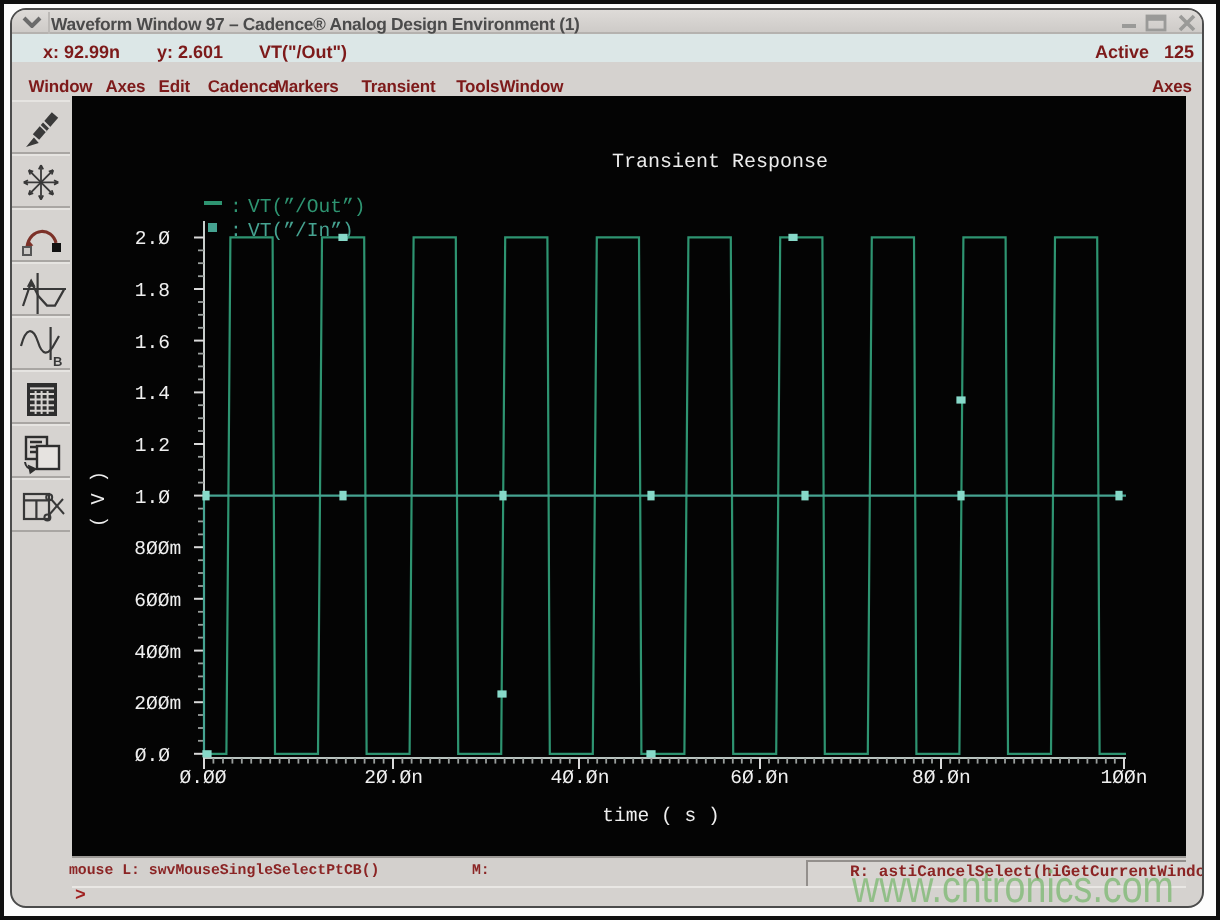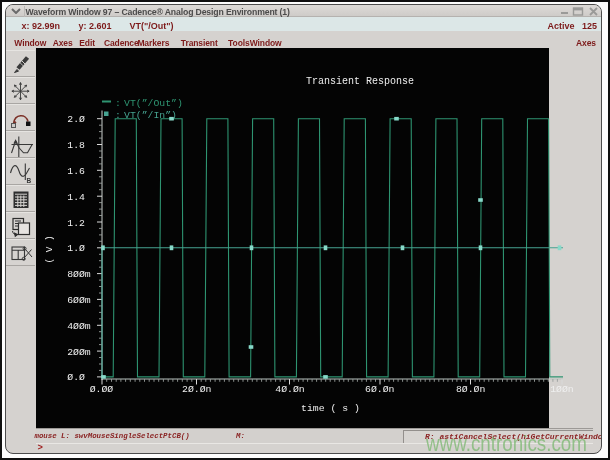--- a/index.html
+++ b/index.html
@@ -10,27 +10,27 @@
 #titlebar { position:absolute; left:0; top:0; width:100%; height:12px; background:linear-gradient(#dedbd8,#cecbc8); border-bottom:1px solid #b5b2af; }
 #chev { position:absolute; left:5px; top:3.5px; width:10px; height:6px; }
 #tsep { position:absolute; left:18px; top:1px; width:1px; height:11px; background:#bcb9b6; }
 #title { position:absolute; left:19.5px; top:2.5px; font-size:8.7px; font-weight:bold; color:#4b4b4b; letter-spacing:-0.15px; }
 #wbtns { position:absolute; right:1px; top:2px; }
 #row2 { position:absolute; left:0; top:12px; width:100%; height:14px; background:#dce7e7; }
 #row2 span { position:absolute; top:4.5px; font-size:9px; font-weight:bold; color:#7d1a1a; }
 #menubar { position:absolute; left:0; top:26px; width:100%; height:16px; background:#d5d2cf; }
 #menubar span { position:absolute; top:7px; font-size:8.5px; font-weight:bold; color:#7d1a1a; letter-spacing:-0.1px; }
 #content { position:absolute; left:0; top:42px; width:100%; bottom:0; }
-#plot { position:absolute; left:30px; top:1px; width:513px; height:380px; background:#040404; }
+#plot { position:absolute; left:30px; top:1px; width:557px; height:380px; background:#040404; }
 #toolbar { position:absolute; left:0; top:3px; width:30px; }
 .tb { position:relative; width:29px; height:27px; border-top:1px solid #e6e4e1; border-bottom:1px solid #a9a6a3; background:#d6d3d0; }
 .tb svg { position:absolute; left:0; top:0; }
 #status { position:absolute; left:30px; top:381px; width:557px; height:15px; background:#d3d0cd; border-top:1px solid #9c9996; }
 #rcell { position:absolute; left:367px; top:1px; width:190px; height:13px; background:#d7d4d1; border-left:1px solid #938f8c; border-top:1px solid #938f8c; }
-#status .t { position:absolute; top:3.5px; font-family:"Liberation Mono", monospace; font-size:7.4px; font-weight:bold; color:#8b2424; white-space:pre;font-style:italic; }
+#status .t { position:absolute; top:3.5px; font-family:"Liberation Mono", monospace; font-size:7.4px; font-weight:bold; color:#8b2424; white-space:pre; }
 #prompt { position:absolute; left:30px; top:396px; width:557px; height:11px; background:#d5d2cf; border-top:1px solid #e9e7e4; }
 #prompt .t { position:absolute; left:1.5px; top:-0.5px; font-family:"Liberation Mono", monospace; font-size:9px; font-weight:bold; color:#a02020; }
 #watermark { position:absolute; left:425.5px; top:431px; font-size:22.5px; color:rgba(122,184,110,0.74); z-index:10; transform:scaleX(0.836); transform-origin:0 0; white-space:nowrap; }
 </style>
 </head>
 <body>
 <div id="stage">
   <div id="win">
     <div id="titlebar">
       <svg id="chev" viewBox="0 0 10 6">

